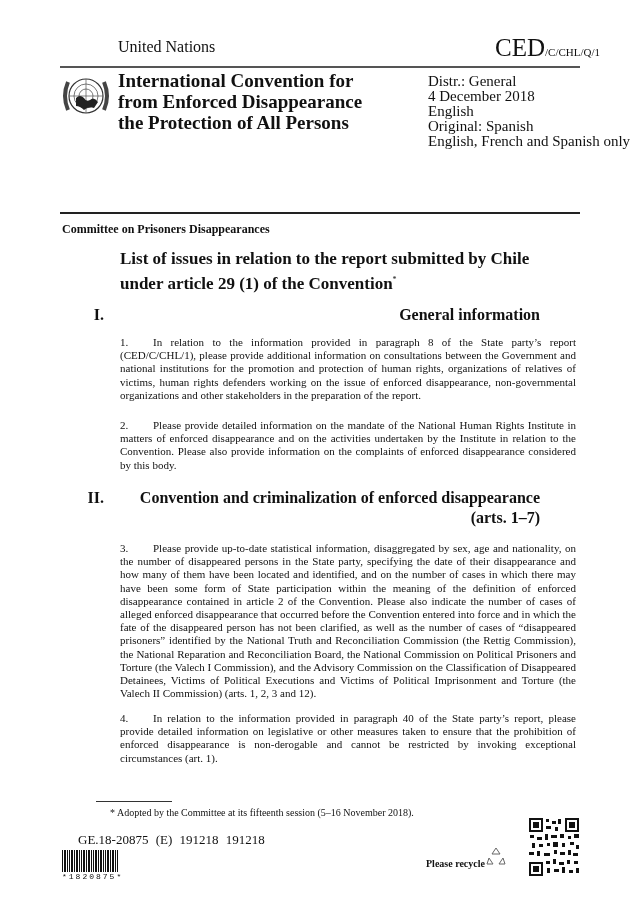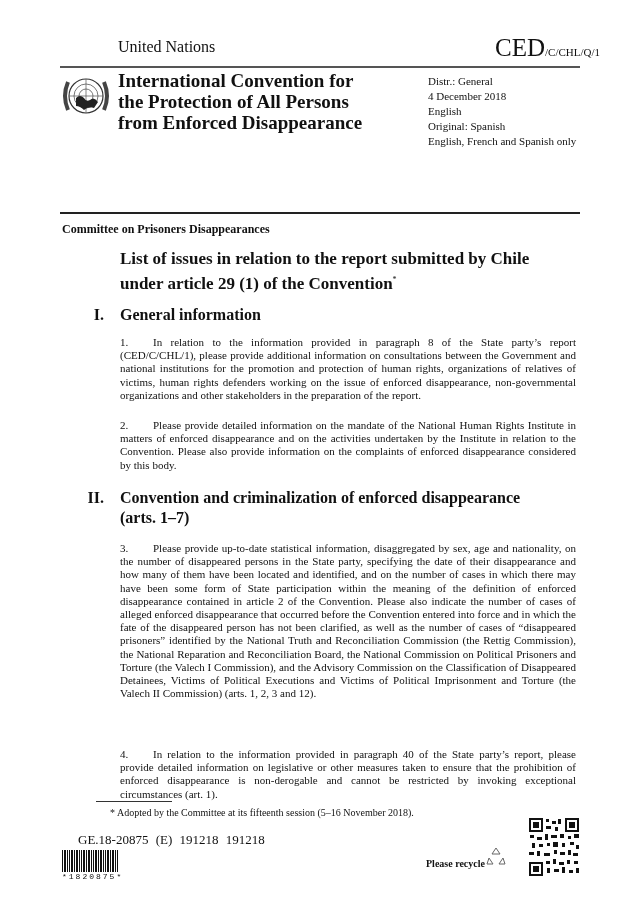--- a/index.html
+++ b/index.html
@@ -5,28 +5,28 @@
   html, body { margin: 0; padding: 0; background: #ffffff; }
   body { width: 640px; height: 905px; position: relative; overflow: hidden;
          font-family: "Liberation Serif", "DejaVu Serif", serif; color: #111; }
   .abs { position: absolute; }
   .un-label { left: 118px; top: 38px; font-size: 16px; }
   .symbol { right: 40px; top: 34px; font-size: 25px; white-space: nowrap; }
   .symbol .sym-small { font-size: 11px; }
   .rule-top { left: 60px; top: 66px; width: 520px; height: 2px; background: #555; }
   .emblem { left: 60px; top: 70px; width: 52px; height: 52px; }
   .conv-title { left: 118px; top: 70px; font-size: 19px; font-weight: bold; line-height: 21px; width: 290px; }
-  .distr { left: 428px; top: 74px; font-size: 11px; line-height: 15px; }
+  .distr { left: 428px; top: 74px; font-size: 15px; line-height: 15px; }
   .rule-thick { left: 60px; top: 212px; width: 520px; height: 2px; background: #222; }
   .committee { left: 62px; top: 222px; font-size: 12px; font-weight: bold; }
   .doc-title { left: 120px; top: 248px; font-size: 17px; font-weight: bold; line-height: 21px; width: 440px; }
   .doc-title .star { font-size: 8px; font-weight: normal; vertical-align: super; }
   .sec-head { font-size: 16px; font-weight: bold; line-height: 20px; }
   .sec-num { position: absolute; left: 60px; width: 60px; text-align: right; padding-right: 0; }
-  .sec-text { position: absolute; left: 120px; width: 420px; }
+  .sec-text { position: absolute; left: 120px; width: 420px; text-align: right; }
   .para { left: 120px; width: 456px; font-size: 11px; line-height: 13.2px; text-align: justify; }
   .para .pnum { display: inline-block; width: 33px; }
   .fn-rule { left: 96px; top: 801px; width: 76px; height: 1px; background: #333; }
   .footnote { left: 110px; top: 807px; font-size: 10px; }
   .gecode { left: 78px; top: 832px; font-size: 13px; word-spacing: 4px; }
   .barcode { left: 62px; top: 850px; width: 56px; height: 22px; }
   .barnum { left: 62px; top: 872px; font-size: 8px; font-family: "Liberation Mono", monospace; letter-spacing: 2px; }
   .recycle { left: 426px; top: 858px; font-size: 10px; font-weight: bold; }
   .recycle-icon { left: 486px; top: 846px; width: 20px; height: 22px; }
   .qr { left: 528px; top: 817px; width: 52px; height: 60px; }
@@ -44,22 +44,22 @@
   <circle cx="26" cy="26" r="17" fill="none" stroke="#333" stroke-width="1.2"></circle>
   <circle cx="26" cy="26" r="12" fill="none" stroke="#555" stroke-width="0.8"></circle>
   <circle cx="26" cy="26" r="7" fill="none" stroke="#555" stroke-width="0.8"></circle>
   <line x1="9" y1="26" x2="43" y2="26" stroke="#555" stroke-width="0.7"></line>
   <line x1="26" y1="9" x2="26" y2="43" stroke="#555" stroke-width="0.7"></line>
   <path d="M16 28 q4 -4 8 0 q2 4 6 2 q4 -4 8 2 l-4 6 q-6 -2 -10 2 q-4 -4 -8 -4z" fill="#222"></path>
 </svg>
 
 <div class="abs conv-title">
   <div>International Convention for</div>
+  <div>from Enforced Disappearance</div>
   <div>the Protection of All Persons</div>
-  <div>from Enforced Disappearance</div>
 </div>
 
 <div class="abs distr">
   <div>Distr.: General</div>
   <div>4 December 2018</div>
   <div>English</div>
   <div>Original: Spanish</div>
   <div>English, French and Spanish only</div>
 </div>
 
@@ -80,21 +80,21 @@
 
 <div class="abs para" style="top:419px;"><span class="pnum">2.</span><span>Please provide detailed information on the mandate of the National Human Rights Institute in matters of enforced disappearance and on the activities undertaken by the Institute in relation to the Convention. Please also provide information on the complaints of enforced disappearance considered by this body.</span></div>
 
 <div class="abs sec-head" style="left:0;top:488px;width:510px;height:42px;">
   <span class="sec-num" style="width:50px;left:54px;">II.</span>
   <span class="sec-text"><span>Convention and criminalization of enforced disappearance</span><br><span>(arts. 1–7)</span></span>
 </div>
 
 <div class="abs para" style="top:542px;"><span class="pnum">3.</span><span>Please provide up-to-date statistical information, disaggregated by sex, age and nationality, on the number of disappeared persons in the State party, specifying the date of their disappearance and how many of them have been located and identified, and on the number of cases in which there may have been some form of State participation within the meaning of the definition of enforced disappearance contained in article 2 of the Convention. Please also indicate the number of cases of alleged enforced disappearance that occurred before the Convention entered into force and in which the fate of the disappeared person has not been clarified, as well as the number of cases of “disappeared prisoners” identified by the National Truth and Reconciliation Commission (the Rettig Commission), the National Reparation and Reconciliation Board, the National Commission on Political Prisoners and Torture (the Valech I Commission), and the Advisory Commission on the Classification of Disappeared Detainees, Victims of Political Executions and Victims of Political Imprisonment and Torture (the Valech II Commission) (arts. 1, 2, 3 and 12).</span></div>
 
-<div class="abs para" style="top:712px;margin-top:36px;"><span class="pnum">4.</span><span>In relation to the information provided in paragraph 40 of the State party’s report, please provide detailed information on legislative or other measures taken to ensure that the prohibition of enforced disappearance is non-derogable and cannot be restricted by invoking exceptional circumstances (art. 1).</span></div>
+<div class="abs para" style="top:712px;"><span class="pnum">4.</span><span>In relation to the information provided in paragraph 40 of the State party’s report, please provide detailed information on legislative or other measures taken to ensure that the prohibition of enforced disappearance is non-derogable and cannot be restricted by invoking exceptional circumstances (art. 1).</span></div>
 
 <div class="abs fn-rule"></div>
 <div class="abs footnote">*  Adopted by the Committee at its fifteenth session (5–16 November 2018).</div>
 <div class="abs gecode">GE.18-20875  (E)   191218   191218</div>
 
 <svg class="abs barcode" viewBox="0 0 56 22">
   <g fill="#111">
     <rect x="0" y="0" width="1" height="22"></rect>
       <rect x="2" y="0" width="2" height="22"></rect>
       <rect x="5" y="0" width="1" height="22"></rect>

